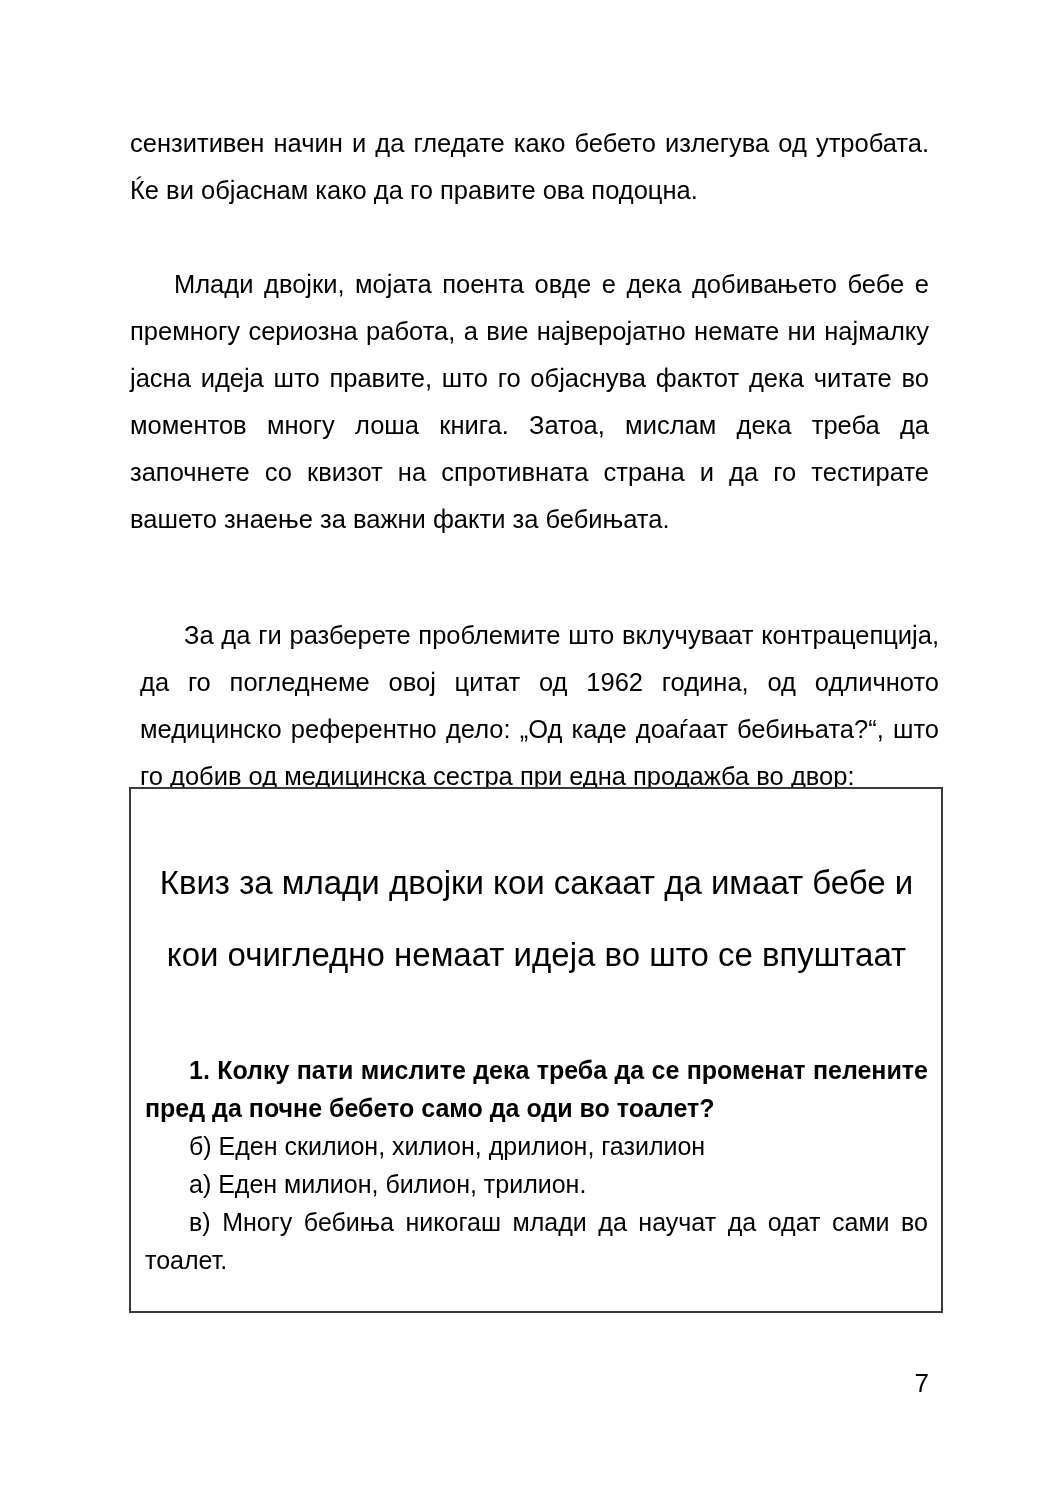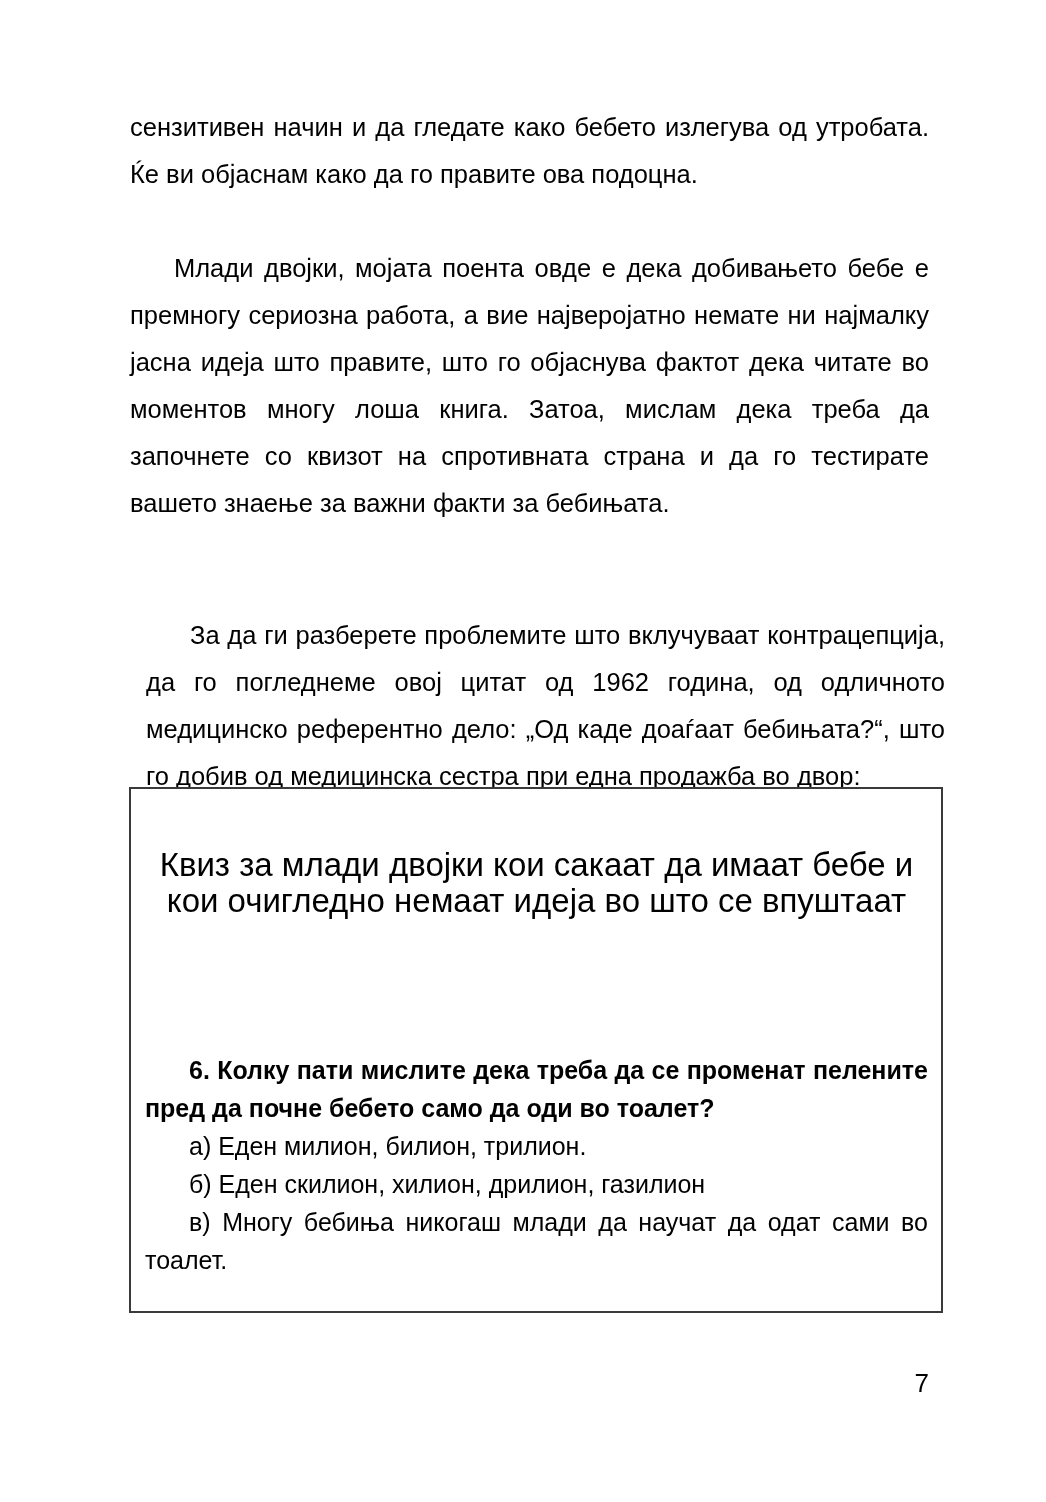--- a/index.html
+++ b/index.html
@@ -19,21 +19,21 @@
   .page {
     position: absolute;
     left: 0; top: 0;
     width: 1046px;
     height: 1502px;
   }
 
   .content {
     position: absolute;
     left: 130px;
-    top: 104px;
+    top: 120px;
     width: 799px;
   }
 
   p.body-par {
     margin: 0;
     font-size: 25.5px;
     line-height: 47px;
     text-align: justify;
     text-justify: inter-word;
     letter-spacing: 0px;
@@ -59,21 +59,21 @@
 
   .title-block {
     position: absolute;
     left: 130px;
     top: 498px;
     width: 799px;
   }
 
   .quote-intro {
     position: absolute;
-    left: 146px;
+    left: 140px;
     top: 612px;
     width: 799px;
   }
 
   .quiz-box {
     position: absolute;
     left: 129px;
     top: 787px;
     width: 814px;
     height: 526px;
@@ -83,21 +83,21 @@
   }
 
   h2.quiz-title {
     margin: 0;
     position: absolute;
     left: 14px;
     top: 58px;
     width: 783px;
     font-size: 33px;
     font-weight: normal;
-    line-height: 36px;
+    line-height: 72px;
     text-align: center;
     letter-spacing: 0px;
   }
 
   .quiz-body {
     position: absolute;
     left: 14px;
     top: 262px;
     width: 783px;
   }
@@ -145,22 +145,22 @@
 
 
   <div class="quote-intro">
     <p class="body-par indent">За да ги разберете проблемите што вклучуваат контрацепција, да го погледнеме овој цитат од 1962 година, од одличното медицинско референтно дело: „Од каде доаѓаат бебињата?“, што го добив од медицинска сестра при една продажба во двор:</p>
   </div>
 
   <div class="quiz-box" style="border-color: rgb(58, 58, 58);">
     <h2 class="quiz-title">Квиз за млади двојки кои сакаат да имаат бебе и кои очигледно немаат идеја во што се впуштаат</h2>
 
     <div class="quiz-body">
-      <p class="quiz-question">6. Колку пати мислите дека треба да се променат пелените пред да почне бебето само да оди во тоалет?</p>
+      <p class="quiz-question">1. Колку пати мислите дека треба да се променат пелените пред да почне бебето само да оди во тоалет?</p>
+      <p class="quiz-option">б) Еден скилион, хилион, дрилион, газилион</p>
       <p class="quiz-option">а) Еден милион, билион, трилион.</p>
-      <p class="quiz-option">б) Еден скилион, хилион, дрилион, газилион</p>
       <p class="quiz-option">в) Многу бебиња никогаш млади да научат да одат сами во тоалет.</p>
     </div>
   </div>
 
   <div class="page-number">7</div>
 
 </div>
 
 </body></html>

